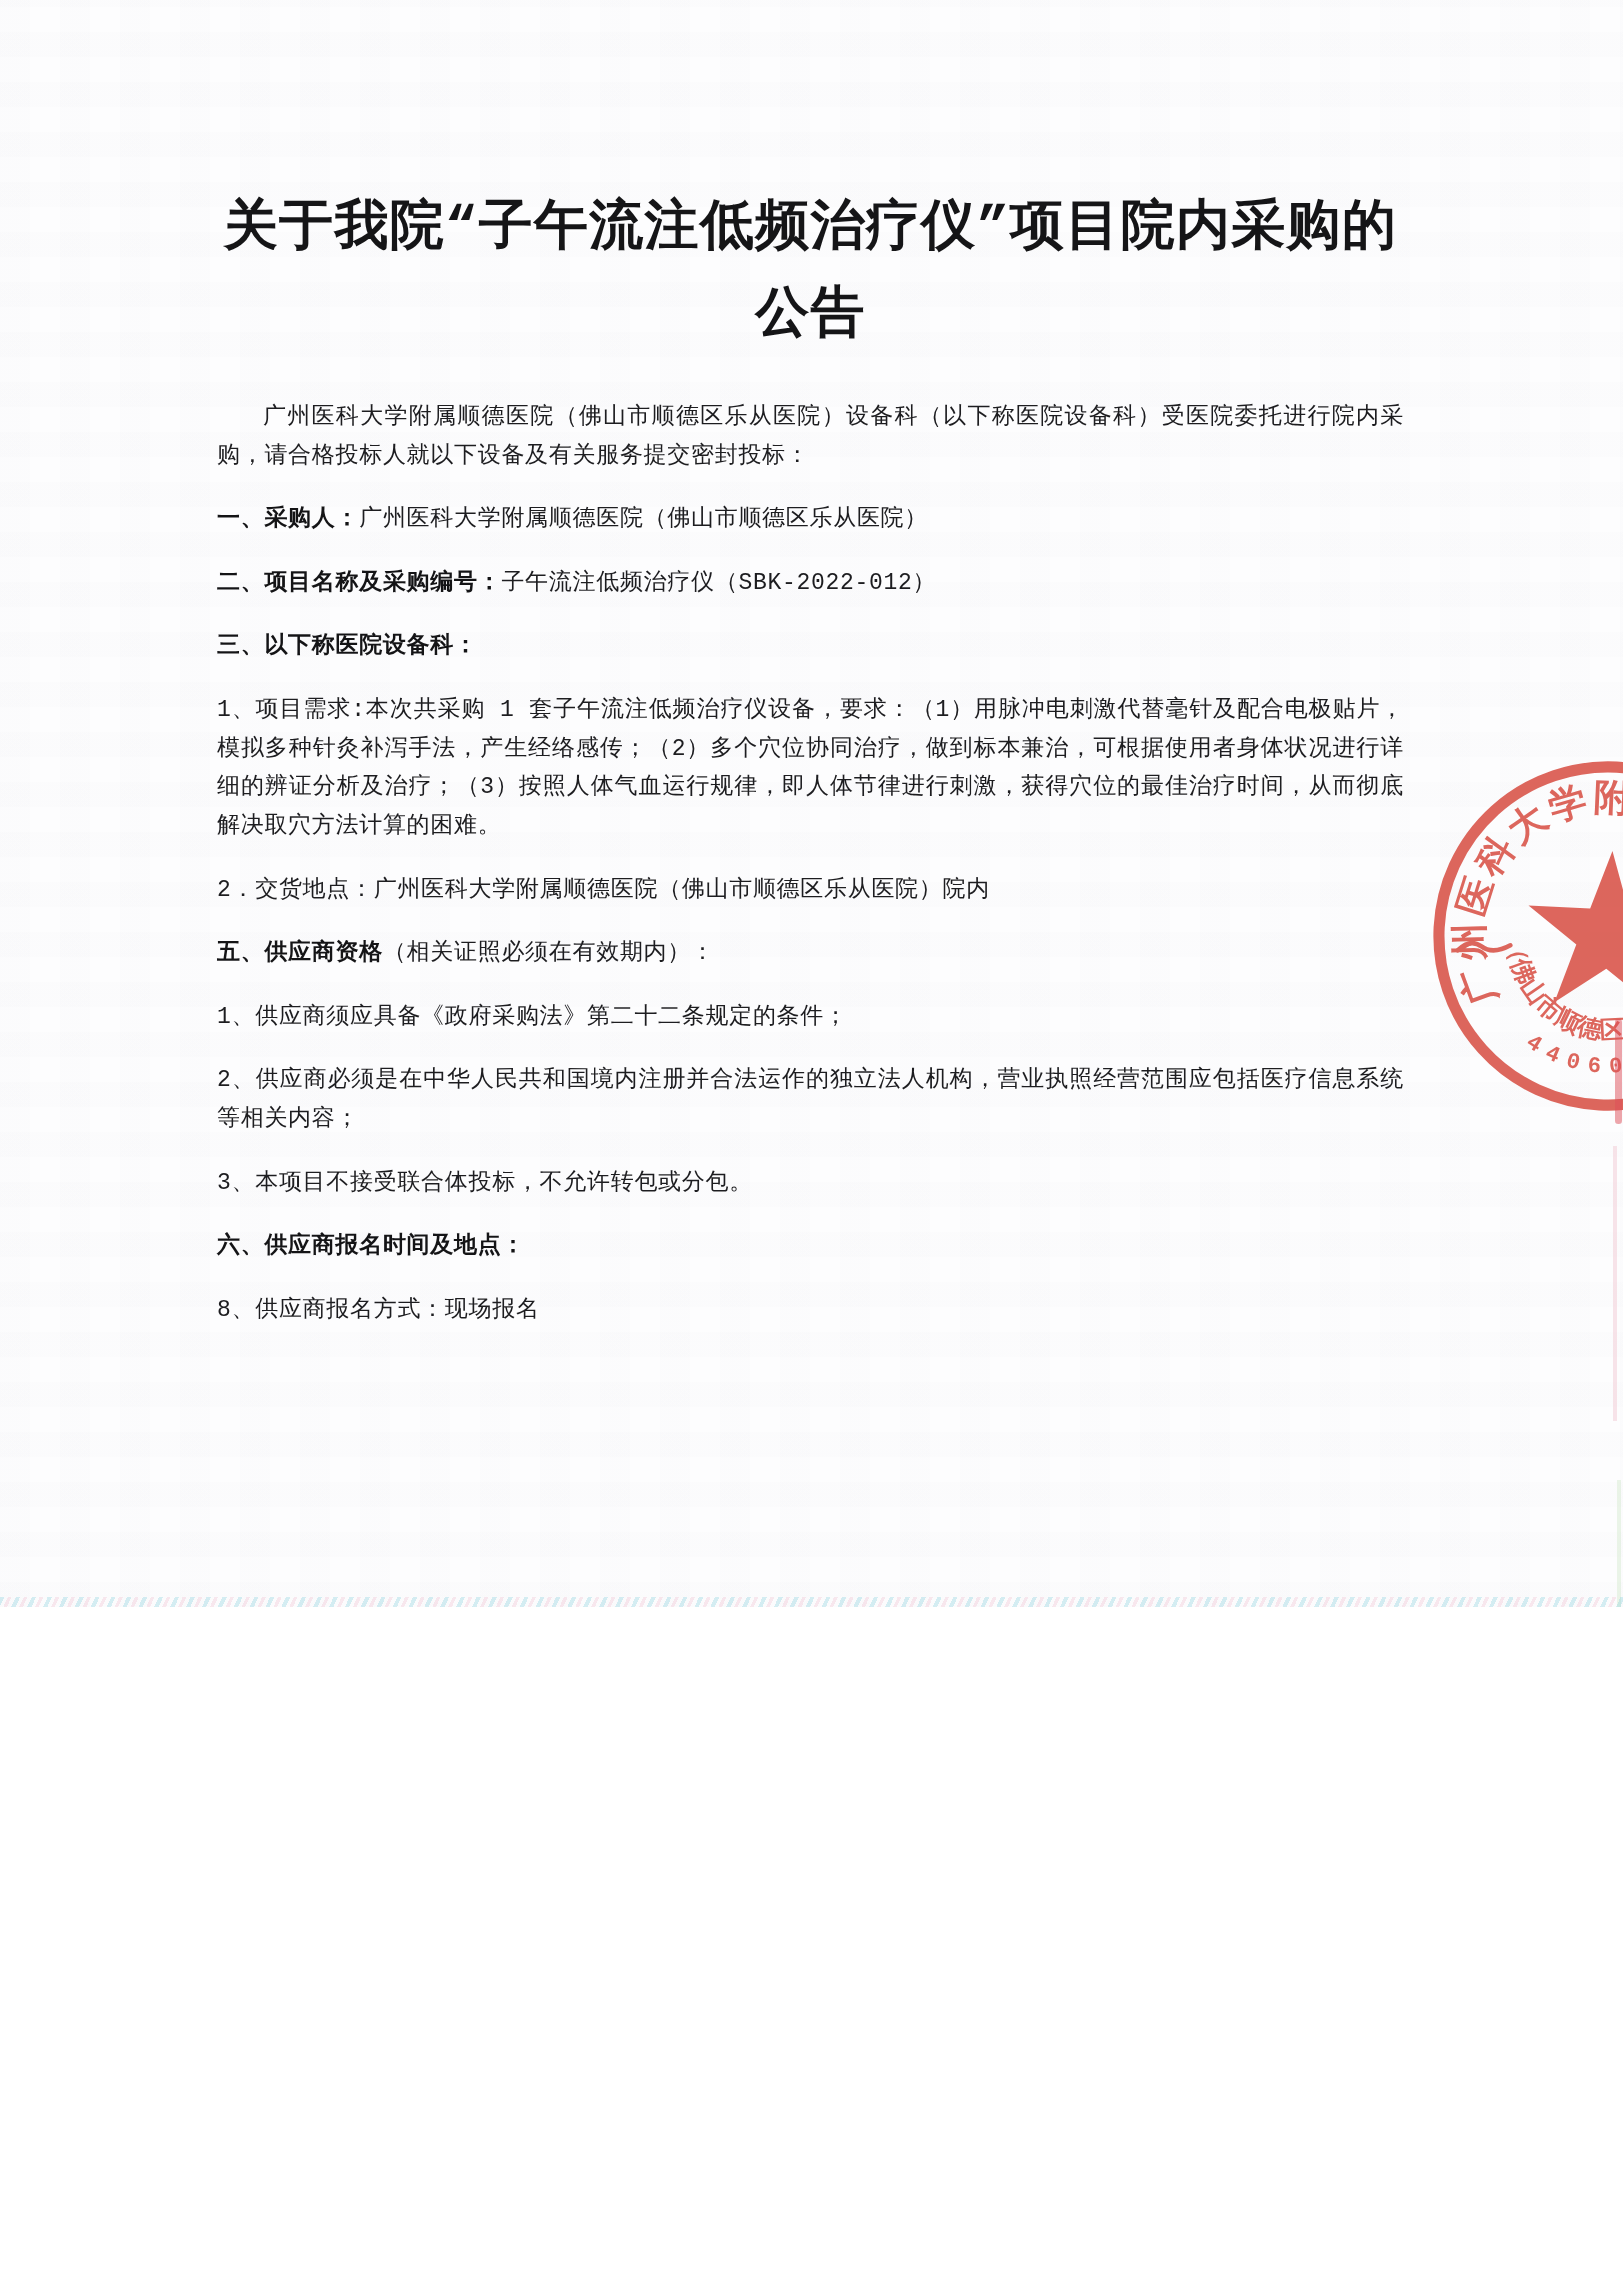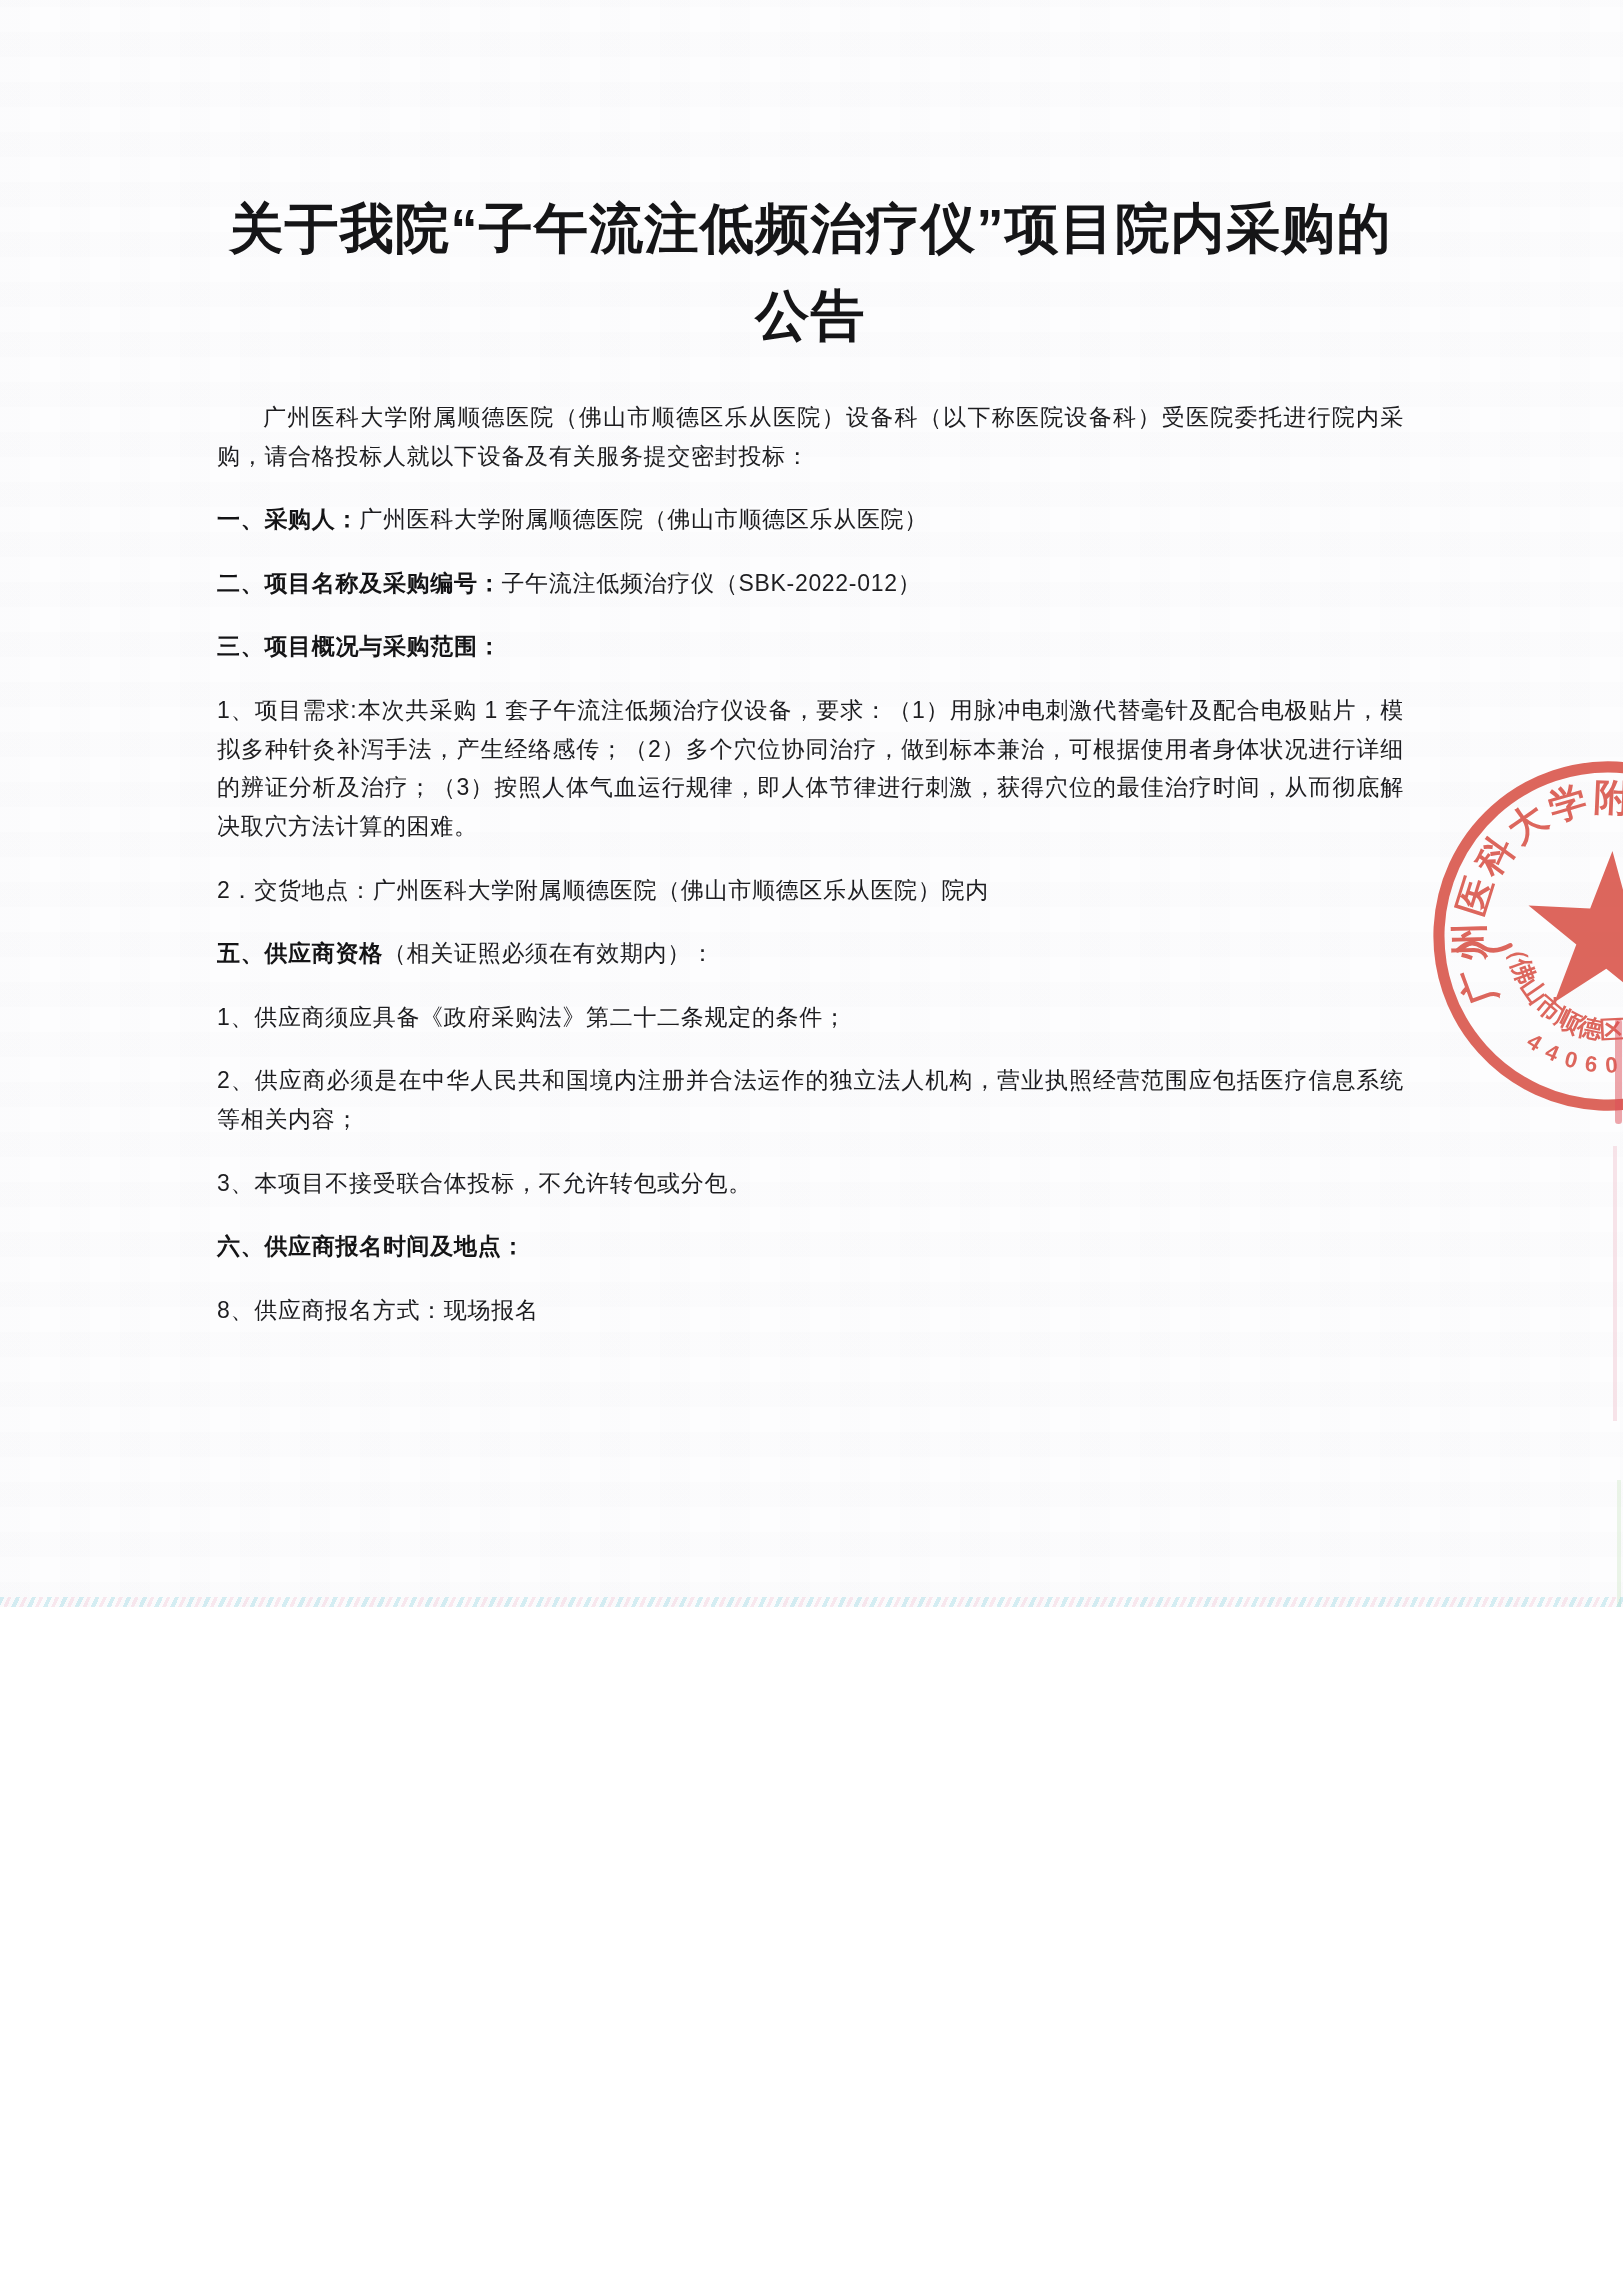--- a/index.html
+++ b/index.html
@@ -4,21 +4,21 @@
 <style>
   html,body{margin:0;padding:0;background:#ffffff;}
   .page{
     position:relative;
     width:1624px;height:1607px;
     background:
       repeating-linear-gradient(0deg, rgba(40,40,70,0.006) 0 25px, rgba(0,0,0,0) 25px 50px),
       repeating-linear-gradient(90deg, rgba(40,40,70,0.006) 0 30px, rgba(0,0,0,0) 30px 60px),
       #fdfdfe;
     overflow:hidden;
-    font-family:Liberation Sans, sans-serif;
+    font-family:Liberation Mono, monospace;
     color:#1d1d20;
   }
   .doc{
     position:relative;
     padding:185px 220px 0 217px;
   }
   .title{
     text-align:center;
     font-size:54px;
     font-weight:700;
@@ -74,21 +74,21 @@
 
   <div class="doc">
     <div class="title">
       <div>关于我院“子午流注低频治疗仪”项目院内采购的</div>
       <div>公告</div>
     </div>
     <div class="body-text" id="paragraphs">
         <p class="para indent"><span>广州医科大学附属顺德医院（佛山市顺德区乐从医院）设备科（以下称医院设备科）受医院委托进行院内采购，请合格投标人就以下设备及有关服务提交密封投标：</span></p>
         <p class="para"><b>一、采购人：</b><span>广州医科大学附属顺德医院（佛山市顺德区乐从医院）</span></p>
         <p class="para"><b>二、项目名称及采购编号：</b><span>子午流注低频治疗仪（SBK-2022-012）</span></p>
-        <p class="para"><b>三、项目概况与采购范围：</b></p>
+        <p class="para"><b>三、以下称医院设备科：</b></p>
         <p class="para"><span>1、项目需求:本次共采购 1 套子午流注低频治疗仪设备，要求：（1）用脉冲电刺激代替毫针及配合电极贴片，模拟多种针灸补泻手法，产生经络感传；（2）多个穴位协同治疗，做到标本兼治，可根据使用者身体状况进行详细的辨证分析及治疗；（3）按照人体气血运行规律，即人体节律进行刺激，获得穴位的最佳治疗时间，从而彻底解决取穴方法计算的困难。</span></p>
         <p class="para"><span>2．交货地点：广州医科大学附属顺德医院（佛山市顺德区乐从医院）院内</span></p>
         <p class="para"><b>五、供应商资格</b><span>（相关证照必须在有效期内）：</span></p>
         <p class="para"><span>1、供应商须应具备《政府采购法》第二十二条规定的条件；</span></p>
         <p class="para"><span>2、供应商必须是在中华人民共和国境内注册并合法运作的独立法人机构，营业执照经营范围应包括医疗信息系统等相关内容；</span></p>
         <p class="para"><span>3、本项目不接受联合体投标，不允许转包或分包。</span></p>
         <p class="para"><b>六、供应商报名时间及地点：</b></p>
         <p class="para"><span>8、供应商报名方式：现场报名</span></p>
       </div>
   </div>

